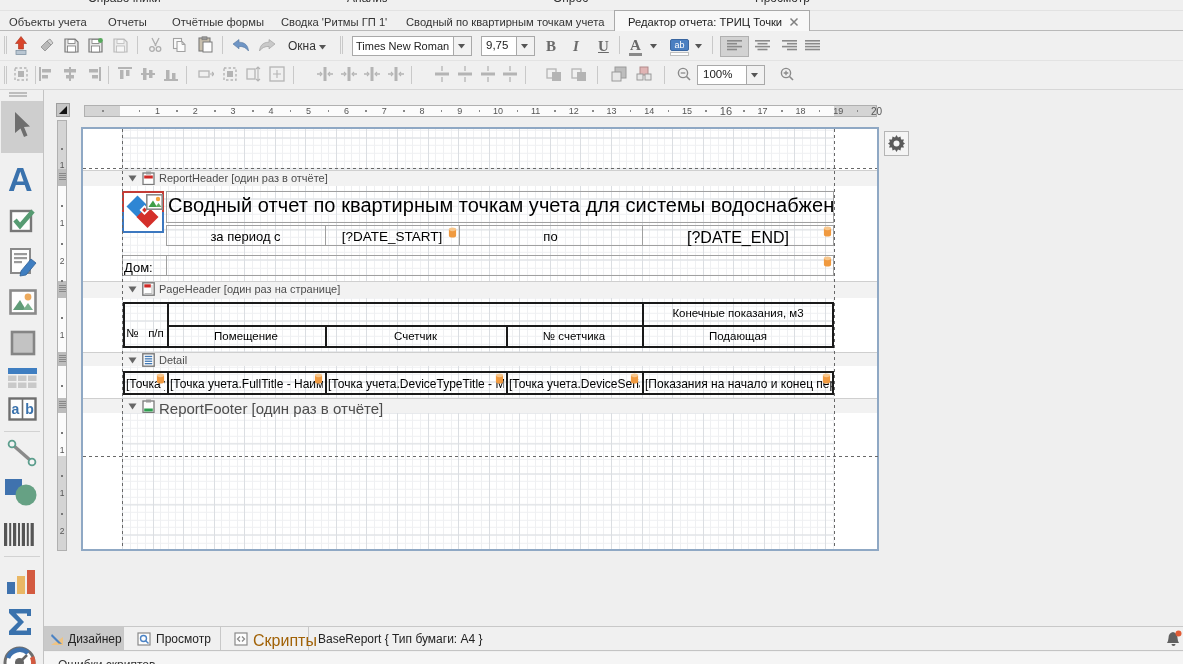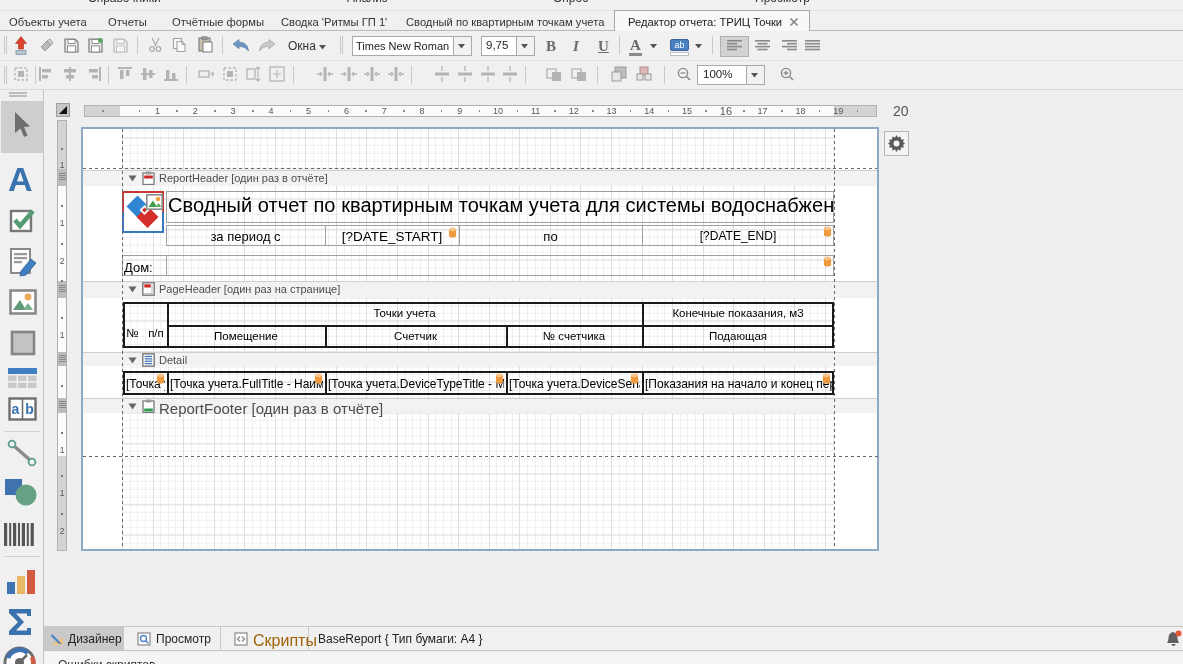--- a/index.html
+++ b/index.html
@@ -368,21 +368,21 @@
     <div class="ab txt" style="left:493.1px;top:106px;width:9px;text-align:center;font-size:9px;color:#555;line-height:11px">10</div>
     <div class="ab txt" style="left:530.9px;top:106px;width:9px;text-align:center;font-size:9px;color:#555;line-height:11px">11</div>
     <div class="ab txt" style="left:568.7px;top:106px;width:9px;text-align:center;font-size:9px;color:#555;line-height:11px">12</div>
     <div class="ab txt" style="left:606.5px;top:106px;width:9px;text-align:center;font-size:9px;color:#555;line-height:11px">13</div>
     <div class="ab txt" style="left:644.3px;top:106px;width:9px;text-align:center;font-size:9px;color:#555;line-height:11px">14</div>
     <div class="ab txt" style="left:682.1px;top:106px;width:9px;text-align:center;font-size:9px;color:#555;line-height:11px">15</div>
     <div class="ab txt" style="left:719.8px;top:106px;width:9px;text-align:center;font-size:11px;color:#555;line-height:11px">16</div>
     <div class="ab txt" style="left:757.6px;top:106px;width:9px;text-align:center;font-size:9px;color:#555;line-height:11px">17</div>
     <div class="ab txt" style="left:795.4px;top:106px;width:9px;text-align:center;font-size:9px;color:#555;line-height:11px">18</div>
     <div class="ab txt" style="left:833.2px;top:106px;width:9px;text-align:center;font-size:9px;color:#555;line-height:11px">19</div>
-    <div class="ab txt" style="left:893px;top:106px;width:9px;text-align:center;font-size:14px;color:#555;line-height:11px">20</div>
+    <div class="ab txt" style="left:871.0px;top:106px;width:9px;text-align:center;font-size:10px;color:#555;line-height:11px">20</div>
     <div class="ab" style="left:138.6px;top:110px;width:1.5px;height:2px;background:#888"></div>
     <div class="ab" style="left:176.4px;top:110px;width:1.5px;height:2px;background:#888"></div>
     <div class="ab" style="left:214.2px;top:110px;width:1.5px;height:2px;background:#888"></div>
     <div class="ab" style="left:252.0px;top:110px;width:1.5px;height:2px;background:#888"></div>
     <div class="ab" style="left:289.8px;top:110px;width:1.5px;height:2px;background:#888"></div>
     <div class="ab" style="left:327.5px;top:110px;width:1.5px;height:2px;background:#888"></div>
     <div class="ab" style="left:365.3px;top:110px;width:1.5px;height:2px;background:#888"></div>
     <div class="ab" style="left:403.1px;top:110px;width:1.5px;height:2px;background:#888"></div>
     <div class="ab" style="left:440.9px;top:110px;width:1.5px;height:2px;background:#888"></div>
     <div class="ab" style="left:478.7px;top:110px;width:1.5px;height:2px;background:#888"></div>
@@ -505,21 +505,21 @@
 <div class="ab" style="left:166px;top:225px;width:668px;height:1px;background:#a0a0a0"></div>
 <div class="ab" style="left:166px;top:245px;width:668px;height:1px;background:#a0a0a0"></div>
 <div class="ab" style="left:166px;top:225px;width:1px;height:21px;background:#a0a0a0"></div>
 <div class="ab" style="left:833px;top:225px;width:1px;height:21px;background:#a0a0a0"></div>
 <div class="ab" style="left:325px;top:225px;width:1px;height:21px;background:#a0a0a0"></div>
 <div class="ab" style="left:459px;top:225px;width:1px;height:21px;background:#a0a0a0"></div>
 <div class="ab" style="left:642px;top:225px;width:1px;height:21px;background:#a0a0a0"></div>
 <div class="ab txt" style="left:166px;top:229px;width:159px;text-align:center;font-size:13px;color:#000;">за период с</div>
 <div class="ab txt" style="left:325px;top:229px;width:134px;text-align:center;font-size:13.5px;color:#000;">[?DATE_START]</div>
 <div class="ab txt" style="left:459px;top:229px;width:183px;text-align:center;font-size:13px;color:#000;">по</div>
-<div class="ab txt" style="left:642px;top:229px;width:192px;text-align:center;font-size:12px;color:#000;">[?DATE_END]</div>
+<div class="ab txt" style="left:642px;top:229px;width:192px;text-align:center;font-size:16px;color:#000;">[?DATE_END]</div>
 <svg class="ab" style="left:448px;top:227px" width="9" height="11" viewBox="0 0 10 12">
       <path d="M1 2.5 V9.5 A4 2 0 0 0 9 9.5 V2.5 Z" fill="#f09a40"></path>
       <ellipse cx="5" cy="2.5" rx="4" ry="2" fill="#f7c68c"></ellipse>
     </svg>
 <svg class="ab" style="left:823px;top:226px" width="9" height="11" viewBox="0 0 10 12">
       <path d="M1 2.5 V9.5 A4 2 0 0 0 9 9.5 V2.5 Z" fill="#f09a40"></path>
       <ellipse cx="5" cy="2.5" rx="4" ry="2" fill="#f7c68c"></ellipse>
     </svg>
 <div class="ab" style="left:122px;top:255px;width:712px;height:1px;background:#a0a0a0"></div>
 <div class="ab" style="left:122px;top:275px;width:712px;height:1px;background:#a0a0a0"></div>
@@ -534,21 +534,20 @@
 <div class="ab" style="left:123px;top:302px;width:711px;height:2px;background:#1a1a1a"></div>
 <div class="ab" style="left:123px;top:346px;width:711px;height:2px;background:#1a1a1a"></div>
 <div class="ab" style="left:123px;top:302px;width:2px;height:46px;background:#1a1a1a"></div>
 <div class="ab" style="left:832px;top:302px;width:2px;height:46px;background:#1a1a1a"></div>
 <div class="ab" style="left:167px;top:302px;width:2px;height:46px;background:#1a1a1a"></div>
 <div class="ab" style="left:642px;top:302px;width:2px;height:46px;background:#1a1a1a"></div>
 <div class="ab" style="left:325px;top:325px;width:2px;height:23px;background:#1a1a1a"></div>
 <div class="ab" style="left:506px;top:325px;width:2px;height:23px;background:#1a1a1a"></div>
 <div class="ab" style="left:167px;top:325px;width:667px;height:1.5px;background:#1a1a1a"></div>
 <div class="ab txt" style="left:123px;top:327px;width:44px;text-align:center;font-size:11.5px;color:#000">№&nbsp;&nbsp;&nbsp;п/п</div>
-<div class="ab txt" style="left:167px;top:307px;width:475px;text-align:center;font-size:11.5px;color:#000">Точки учета</div>
 <div class="ab txt" style="left:642px;top:307px;width:192px;text-align:center;font-size:11.5px;color:#000">Конечные показания, м3</div>
 <div class="ab txt" style="left:167px;top:330px;width:158px;text-align:center;font-size:11.5px;color:#000">Помещение</div>
 <div class="ab txt" style="left:325px;top:330px;width:181px;text-align:center;font-size:11.5px;color:#000">Счетчик</div>
 <div class="ab txt" style="left:506px;top:330px;width:136px;text-align:center;font-size:11.5px;color:#000">№ счетчика</div>
 <div class="ab txt" style="left:642px;top:330px;width:192px;text-align:center;font-size:11.5px;color:#000">Подающая</div>
 <div class="ab" style="left:123px;top:371px;width:711px;height:2px;background:#1a1a1a"></div>
 <div class="ab" style="left:123px;top:393px;width:711px;height:2px;background:#1a1a1a"></div>
 <div class="ab" style="left:123px;top:371px;width:2px;height:24px;background:#1a1a1a"></div>
 <div class="ab" style="left:832px;top:371px;width:2px;height:24px;background:#1a1a1a"></div>
 <div class="ab" style="left:167px;top:371px;width:2px;height:24px;background:#1a1a1a"></div>

